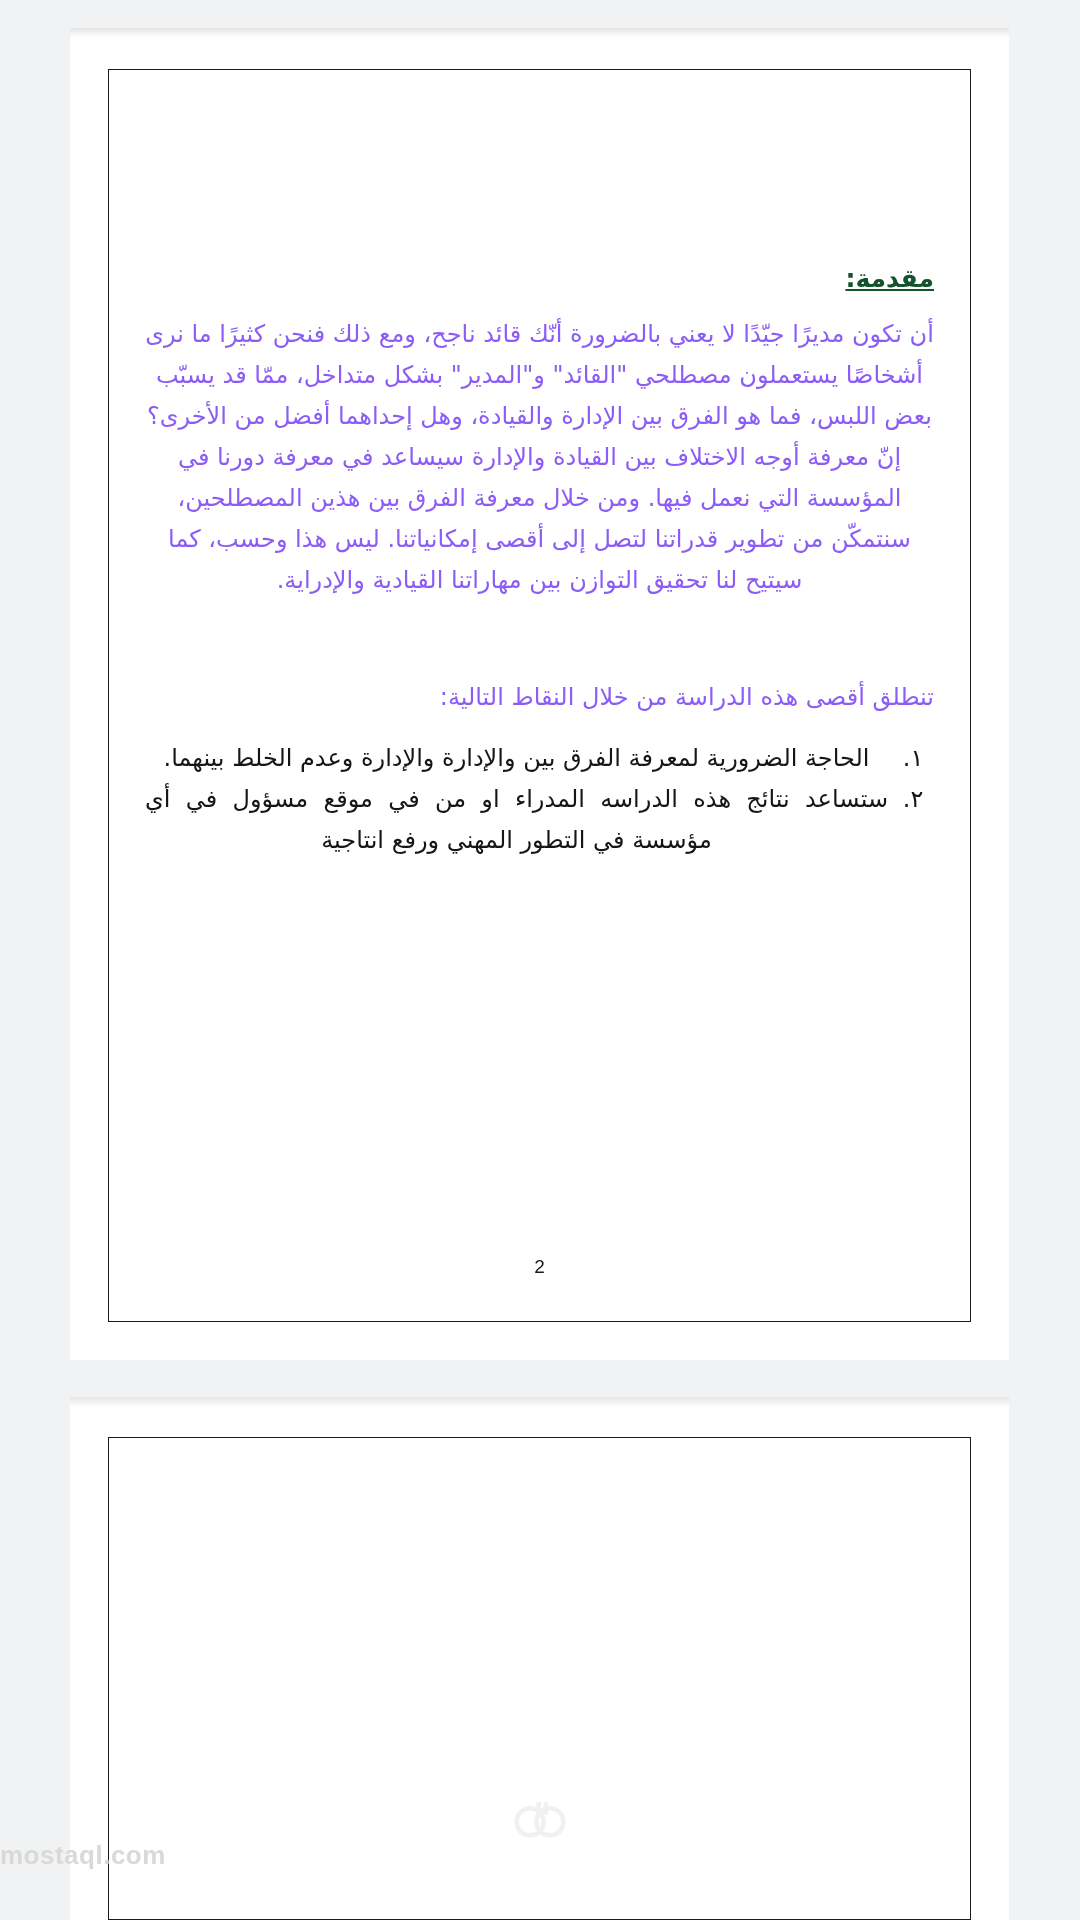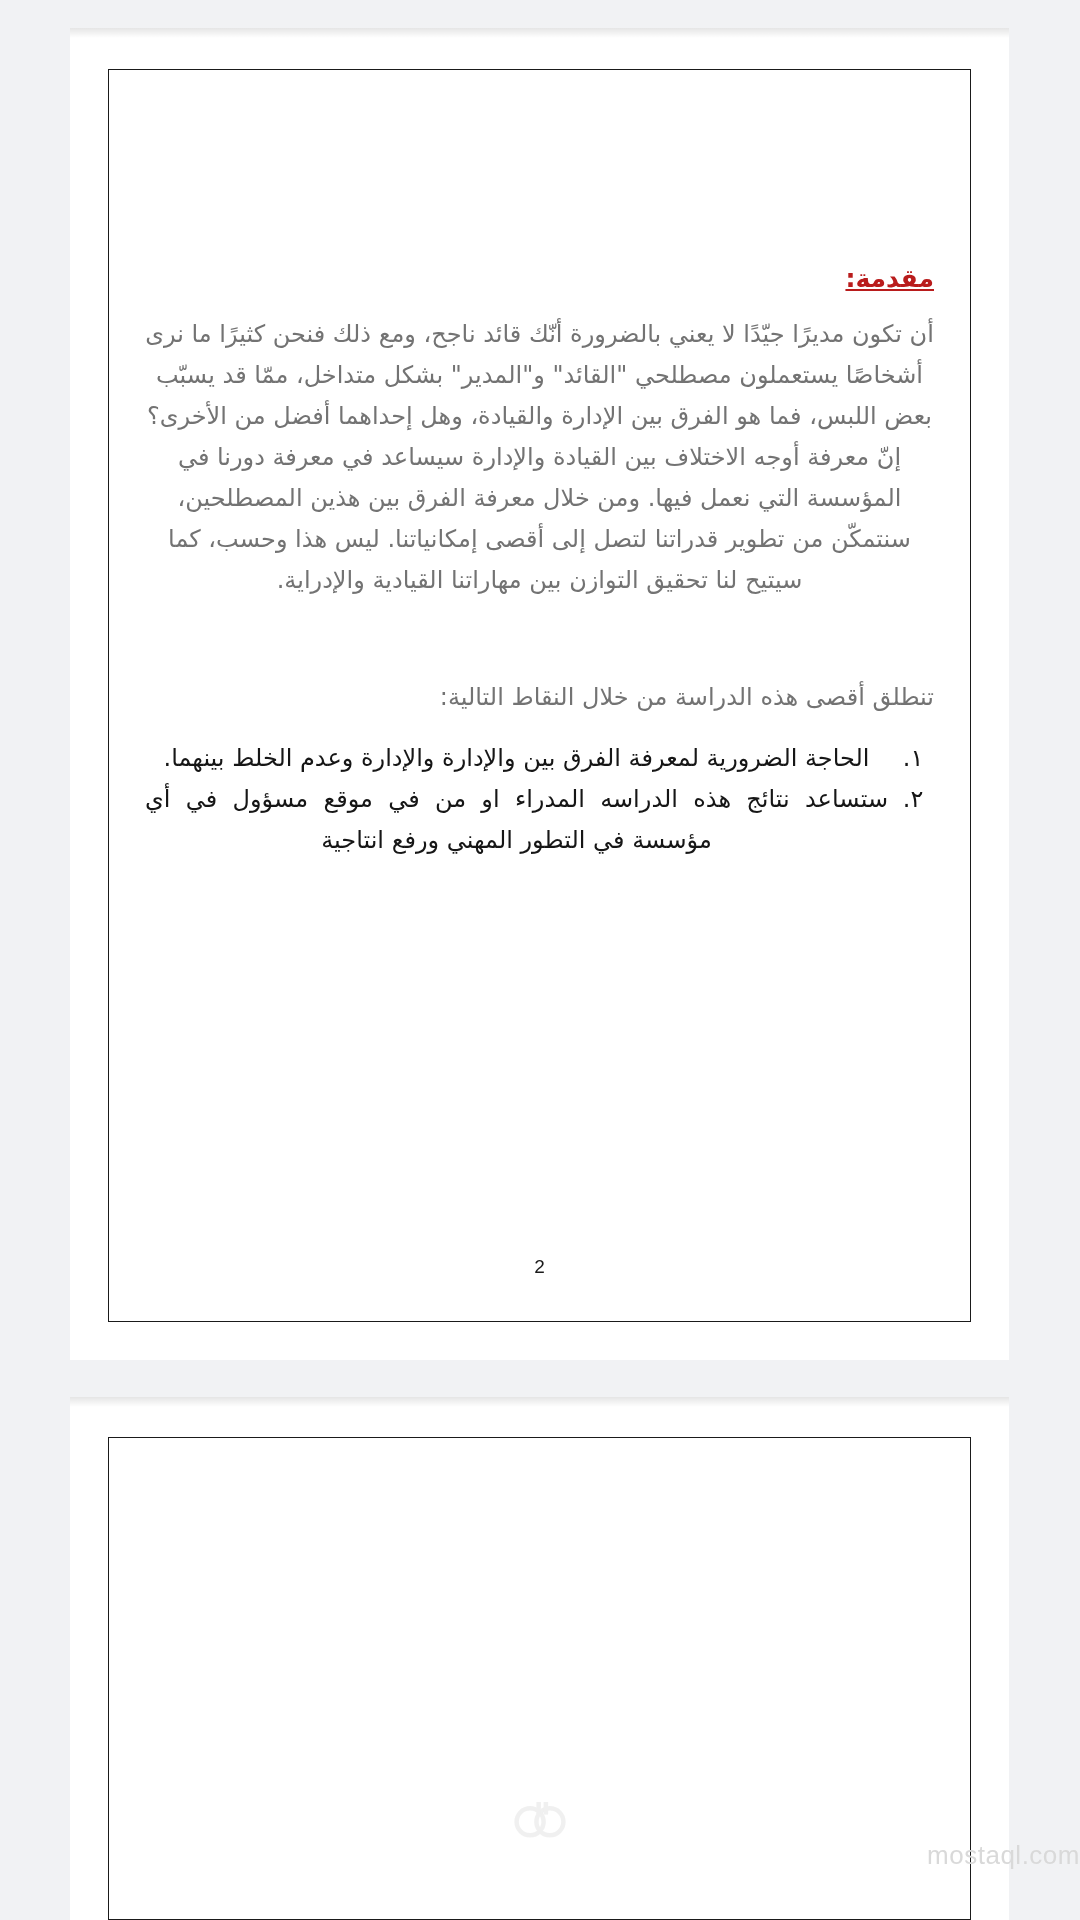--- a/index.html
+++ b/index.html
@@ -72,33 +72,33 @@
     text-align-last: center;
     direction: rtl;
   }
   #content-1 { top: 235px; }
 
   h2.doc-heading {
     margin: 0;
     font-size: 25px;
     line-height: 1.25;
     font-weight: bold;
-    color: #b91c1c;
+    color: #14532d;
     text-decoration: underline;
     text-align: right;
     text-align-last: right;
     direction: rtl;
     font-family: "DejaVu Sans", "Liberation Sans", sans-serif;
   }
 
   p.doc-para {
     margin: 0;
     font-size: 24px;
     line-height: 41px;
-    color: #737373;
+    color: #8b5cf6;
     text-align: justify;
     text-align-last: center;
     direction: rtl;
     font-weight: 400;
   }
   p.para-intro {
     text-align: center;
     text-align-last: center;
   }
   p.lead-line {
@@ -150,24 +150,25 @@
     font-family: "Liberation Sans", sans-serif;
     direction: ltr;
   }
   #page-number-1 { top: 1228px; }
 
   
   .watermark {
     position: absolute;
     left: 0;
     right: 0;
-    text-align: right;
+    text-align: left;
     pointer-events: none;
     user-select: none;
     direction: ltr;
+    font-weight: bold;
   }
   #watermark-1 { top: 1800px; }
   .watermark .wm-logo {
     display: block;
     margin: 0 auto 2px auto;
     width: 54px;
     height: 40px;
     opacity: 0.5;
   }
   .watermark .wm-text {

